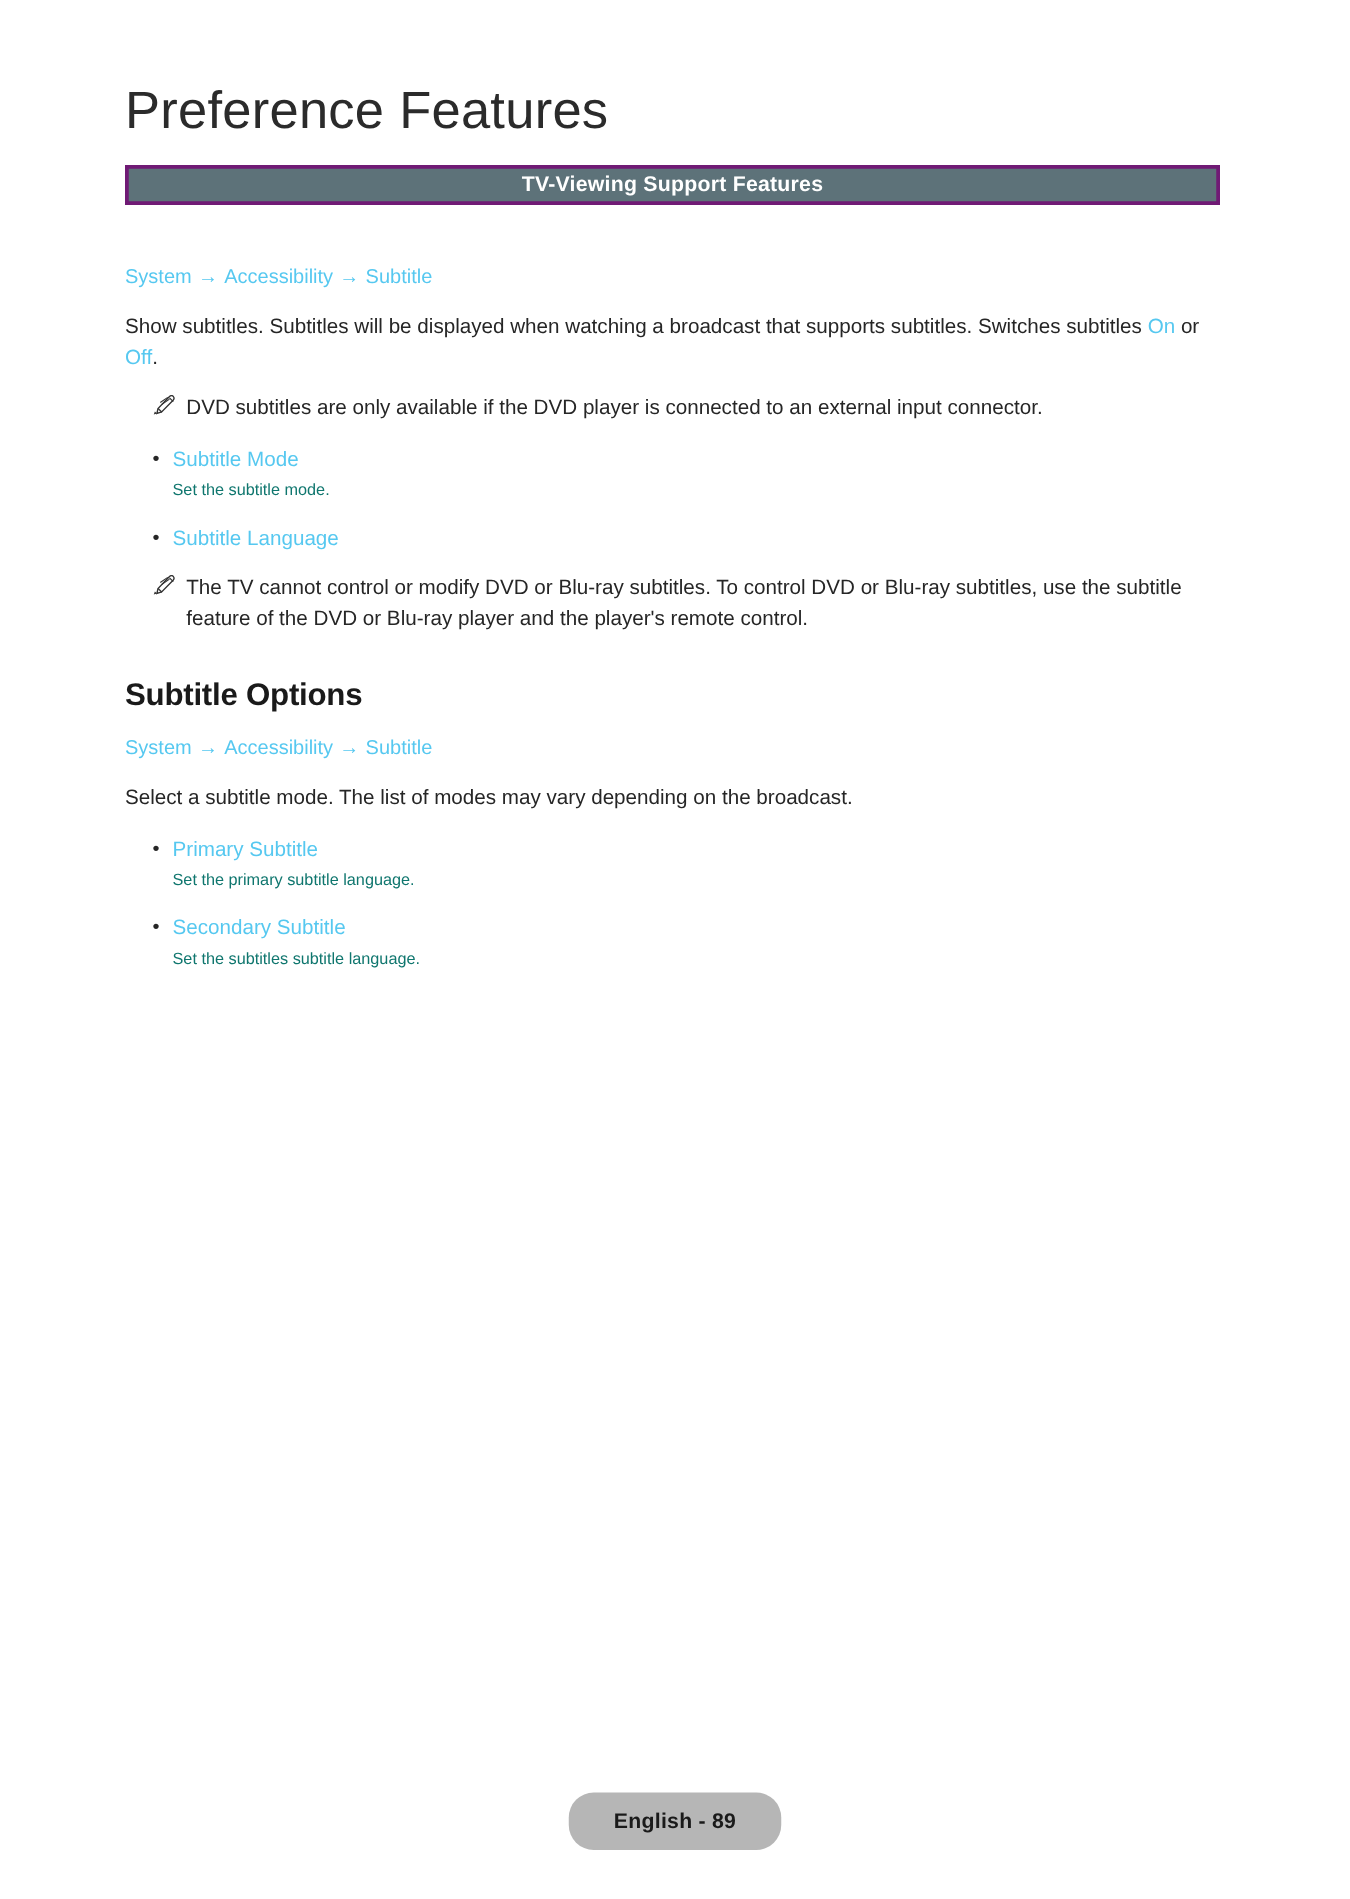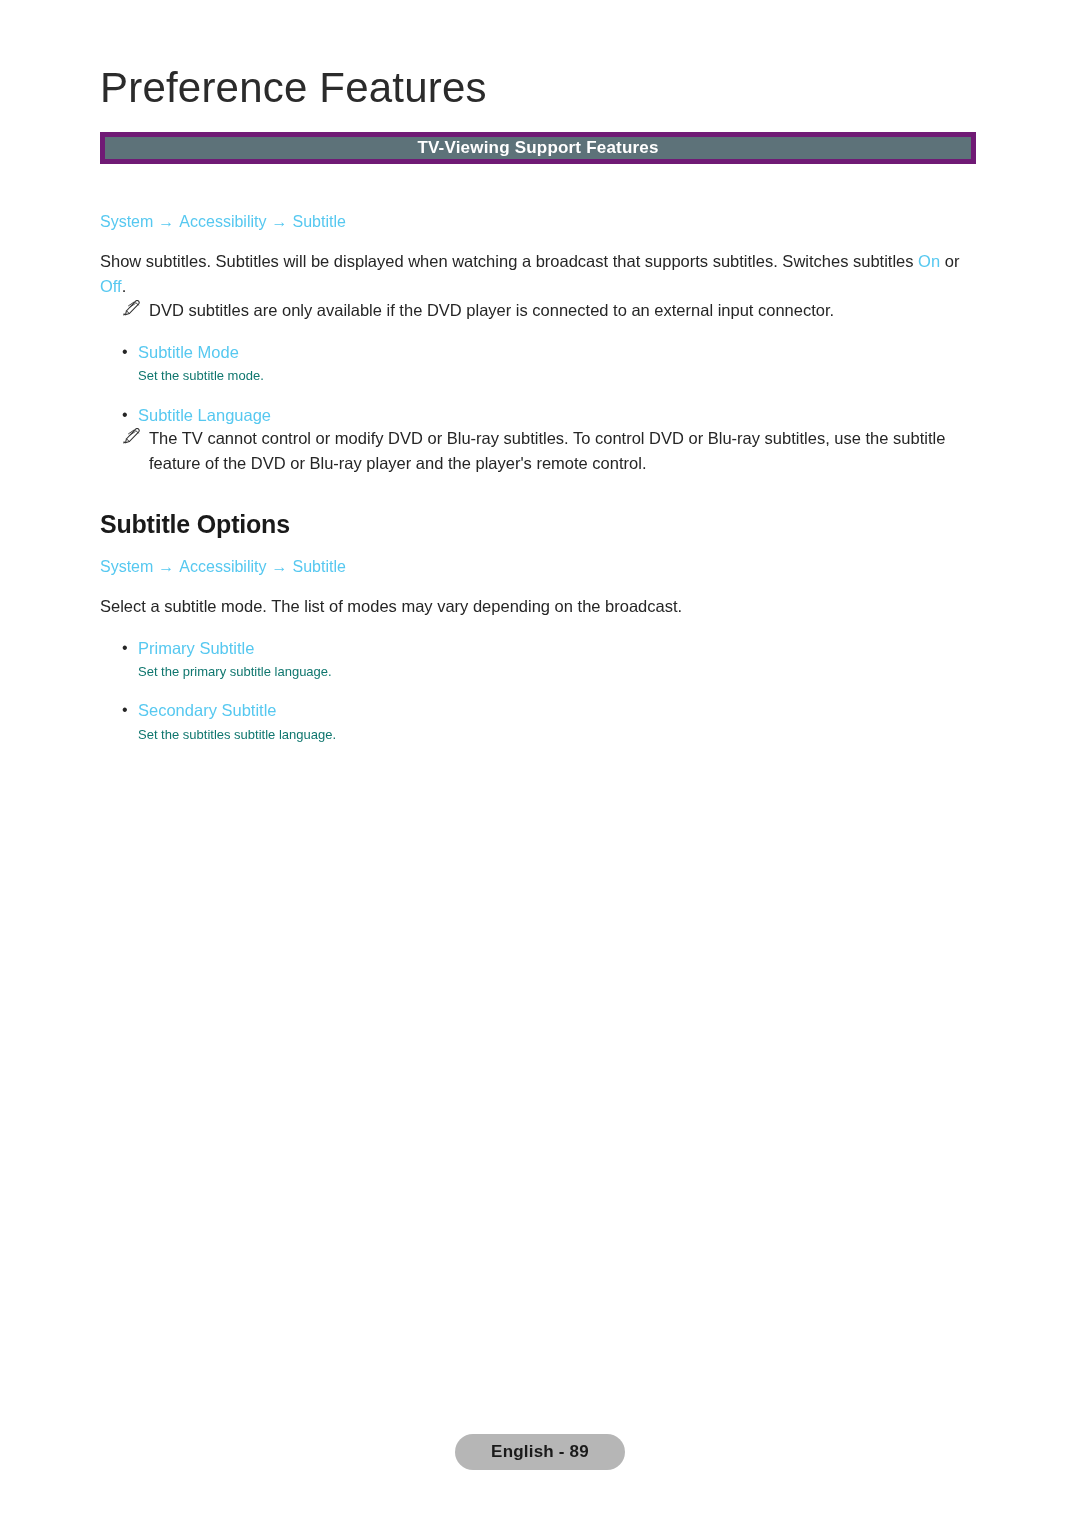--- a/index.html
+++ b/index.html
@@ -37,21 +37,21 @@
   }
 
   
   .section-banner {
     position: absolute;
     left: 100px;
     top: 128px;
     width: 876px;
     height: 32px;
     background: #5d7279;
-    border: 5px solid #701a75;
+    border: 3px solid #701a75;
     box-sizing: border-box;
     display: flex;
     align-items: center;
     justify-content: center;
   }
   .section-banner-label {
     color: #ffffff;
     font-size: 17px;
     font-weight: bold;
     letter-spacing: 0.2px;
@@ -91,20 +91,21 @@
   p.body-text {
     margin: 16px 0 0 0;
     font-size: 16.5px;
     line-height: 1.5;
     color: #262626;
   }
   .hl { color: #56c8f0; }
 
   
   .note {
+    margin-top: 16px;
     display: flex;
     align-items: flex-start;
     padding-left: 22px;
     font-size: 16.5px;
     line-height: 1.5;
     color: #262626;
   }
   .note-icon {
     flex: 0 0 auto;
     width: 22px;
@@ -144,21 +145,21 @@
   }
 
   .block-gap { height: 34px; }
 
   
   .footer-pill {
     position: absolute;
     left: 455px;
     top: 1430px;
     width: 170px;
-    height: 36px;
+    height: 46px;
     background: #b6b6b6;
     border-radius: 20px;
     display: flex;
     align-items: center;
     justify-content: center;
   }
   .footer-pill-label {
     font-size: 17px;
     font-weight: bold;
     color: #1a1a1a;

